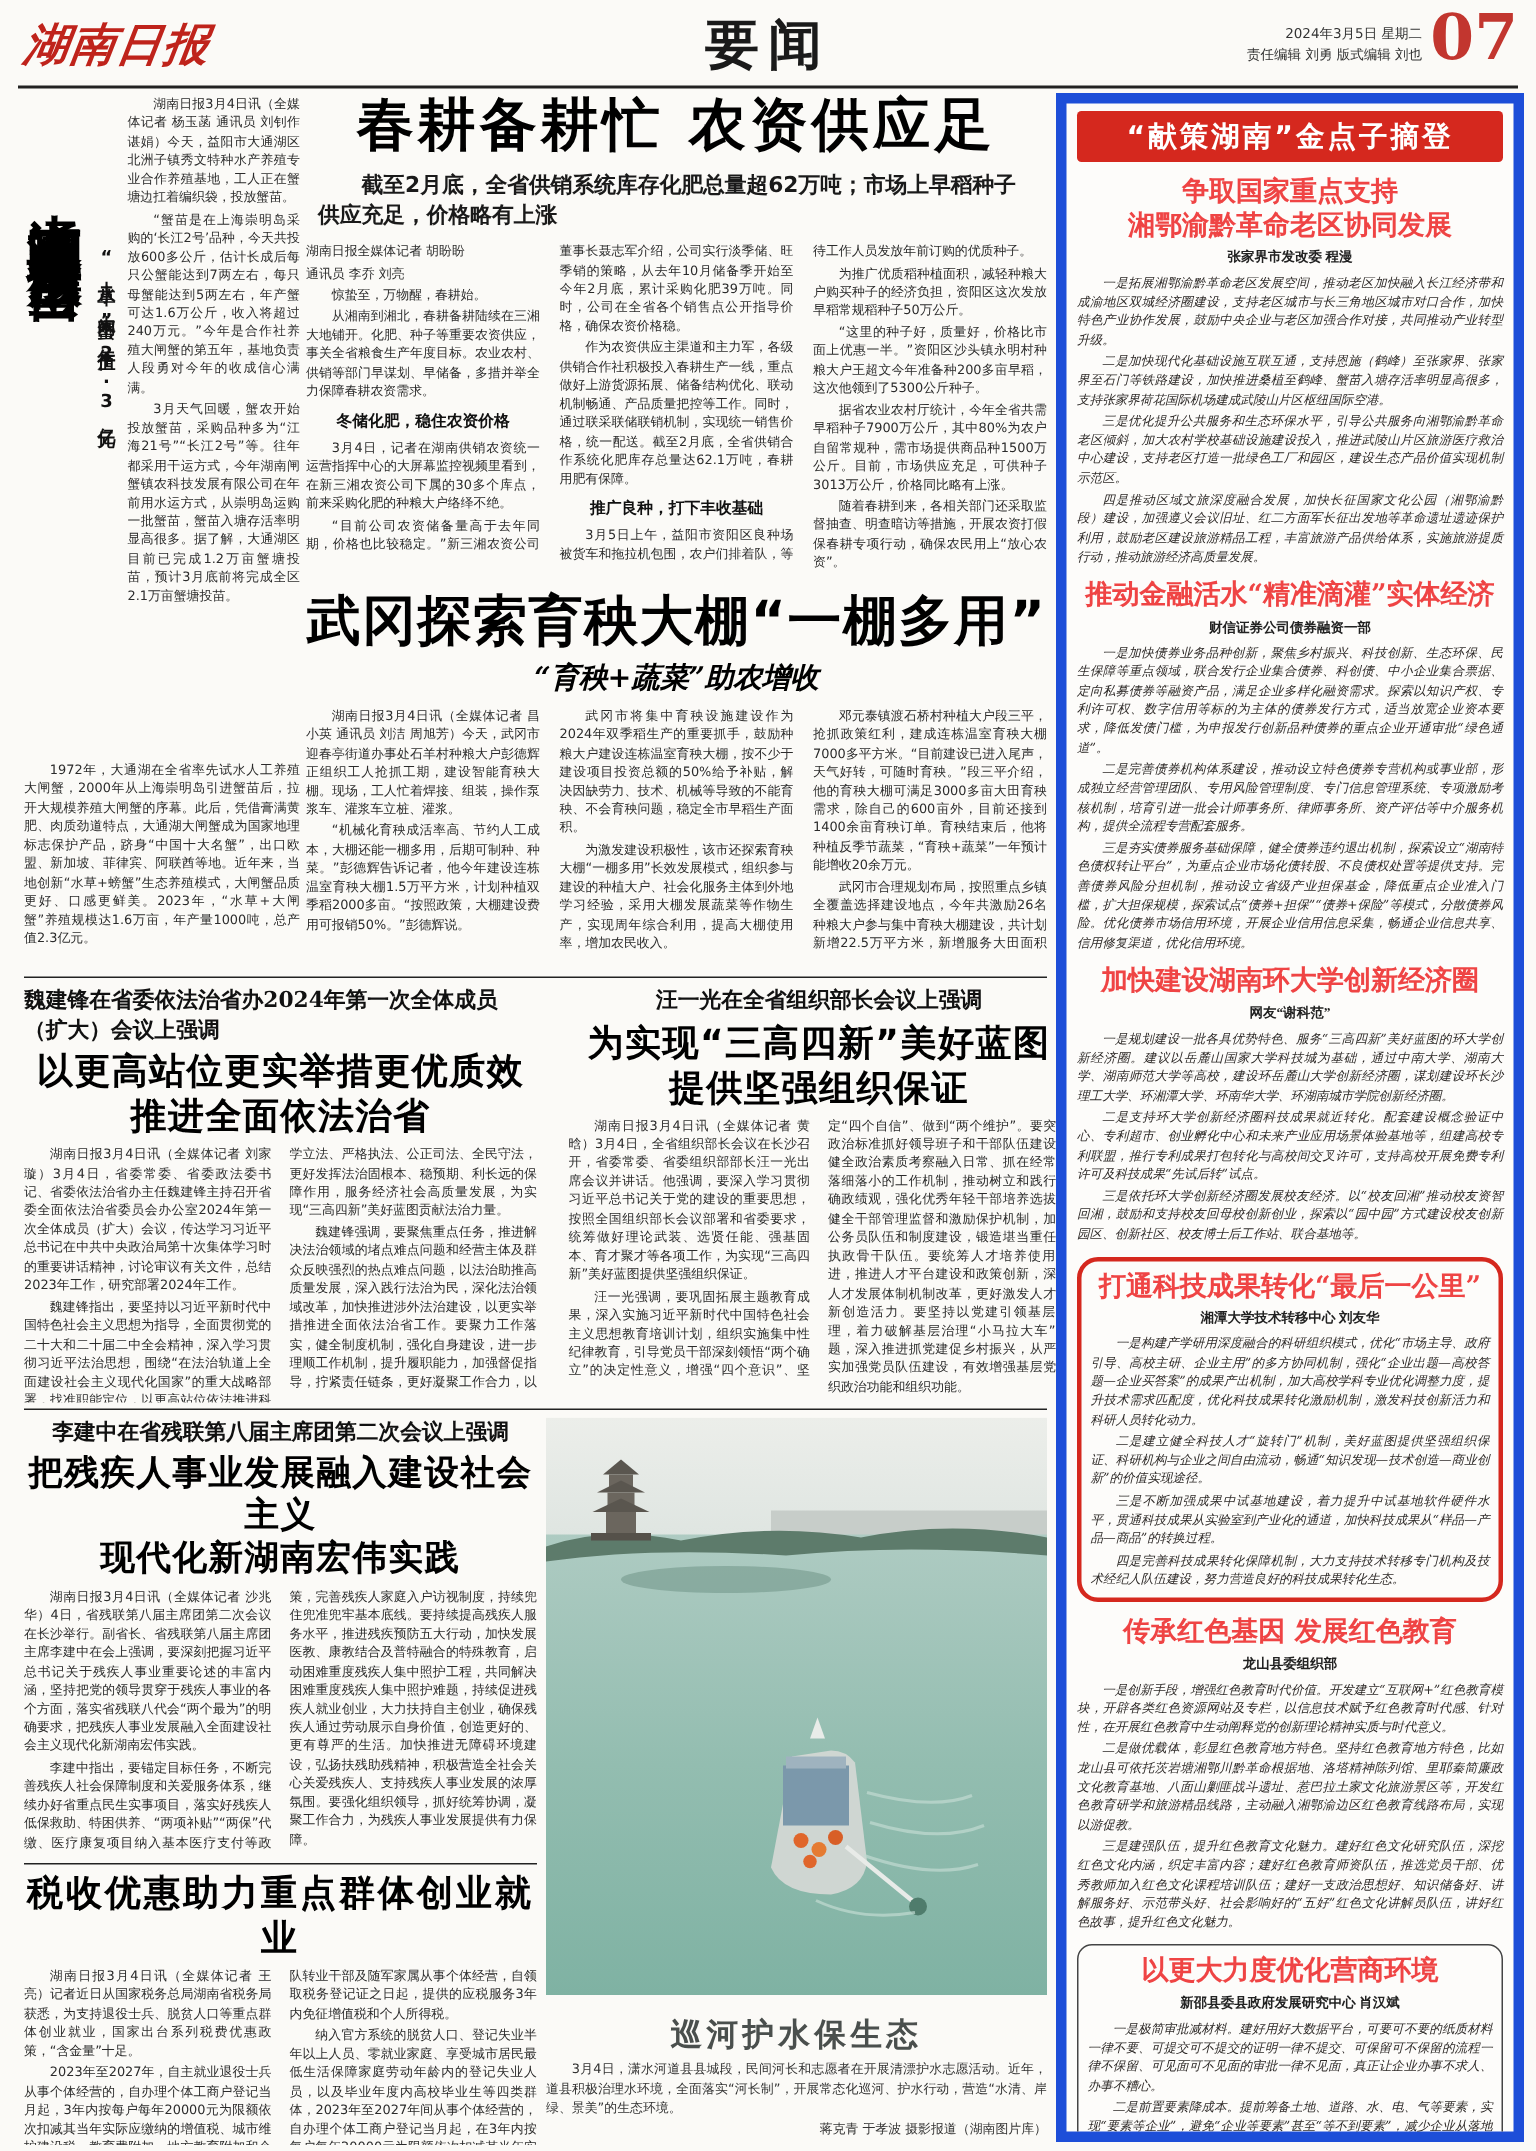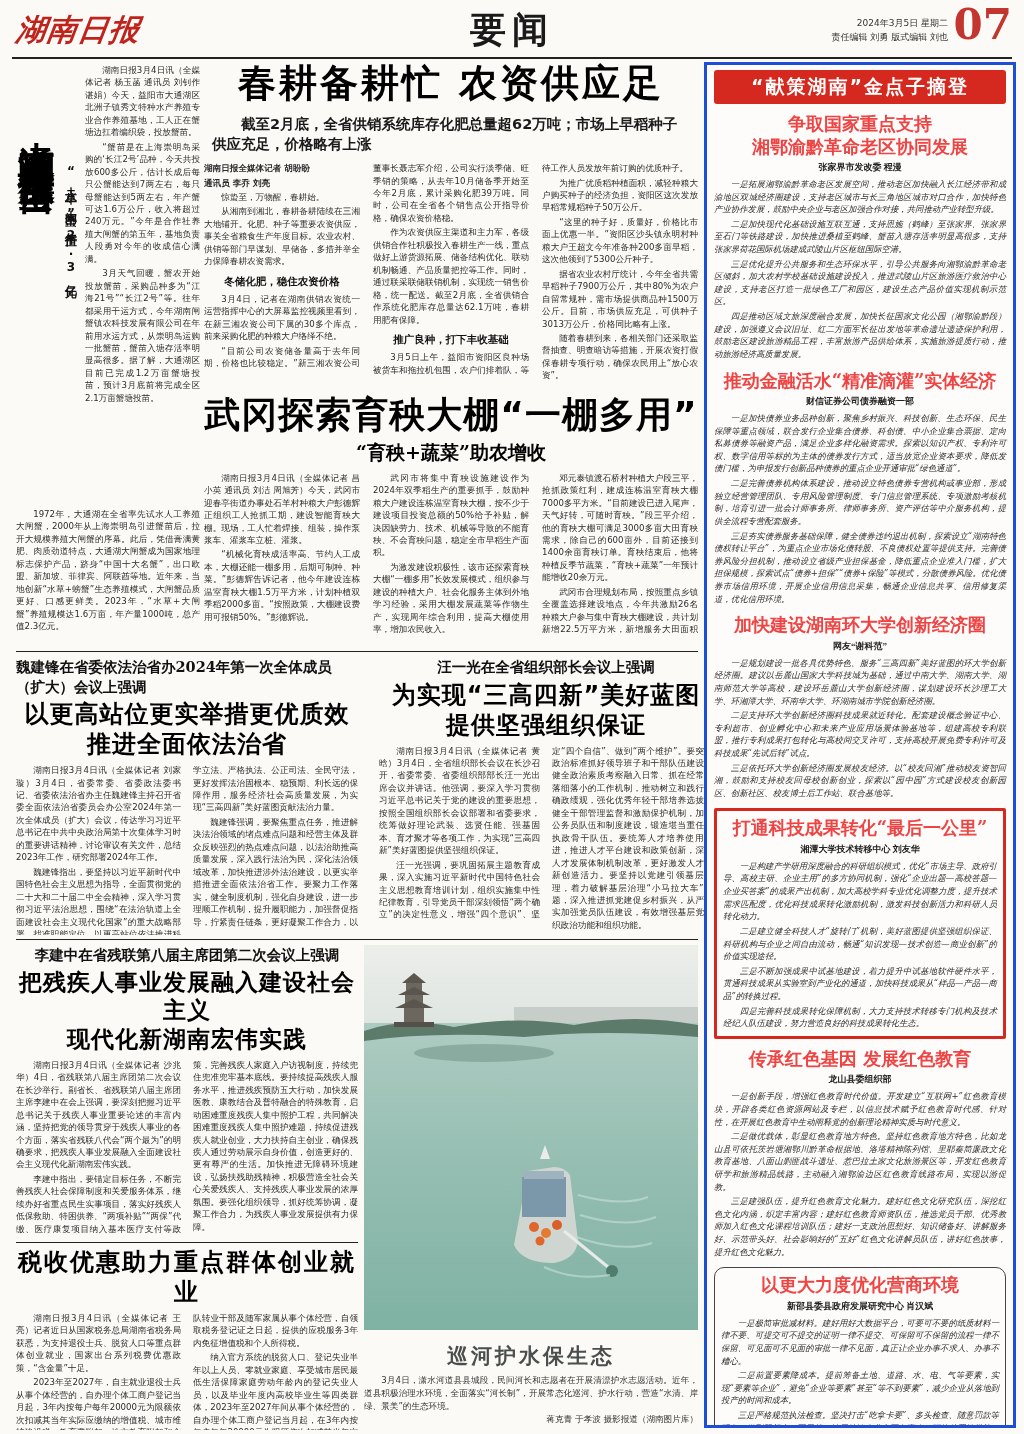--- a/index.html
+++ b/index.html
@@ -12,50 +12,50 @@
   .paper-logo{position:absolute;left:4px;top:6px;font-family:"DejaVu Serif",serif;font-style:italic;
       font-weight:bold;font-size:30px;color:#bf231b;transform:skewX(-8deg);letter-spacing:1px;}
   .section-title{position:absolute;left:0;right:0;top:2px;text-align:center;
       font-family:"DejaVu Serif",serif;font-weight:bold;font-size:36px;letter-spacing:6px;}
   .head-right{position:absolute;right:64px;top:12px;text-align:right;font-size:9px;color:#333;line-height:1.6;}
   .page-num{position:absolute;right:0;top:0;font-family:"DejaVu Serif",serif;font-weight:bold;
       font-size:42px;color:#c2362f;line-height:1;}
   
   .body{font-size:8.6px;line-height:1.45;text-align:justify;color:#2b2b2b;}
   .para{margin:0 0 2px;text-indent:2em;}
-  .para.byline{font-weight:bold;text-indent:0;}
+  .para.byline{font-weight:normal;text-indent:0;}
   .para.h{font-weight:bold;text-align:center;text-indent:0;font-size:10.5px;margin:6px 0 4px;color:#111;}
   .cols2{column-count:2;column-gap:12px;}
   .cols3{column-count:3;column-gap:13px;}
   .kicker{font-family:"DejaVu Serif",serif;font-weight:bold;font-size:14.5px;line-height:1.35;color:#111;}
   .kicker.center{text-align:center;}
   .h-sans{font-weight:bold;text-align:center;line-height:1.25;color:#000;letter-spacing:1px;}
   .h-serif{font-family:"DejaVu Serif",serif;font-weight:bold;text-align:center;line-height:1.25;color:#000;}
   
   #left-art .vwrap{display:flex;flex-direction:row;height:440px;}
   .vhead{writing-mode:vertical-rl;text-orientation:upright;font-weight:bold;font-size:37px;
       line-height:1.08;letter-spacing:4px;padding-top:48px;color:#000;}
   .vsub{writing-mode:vertical-rl;text-orientation:upright;font-weight:bold;font-size:12px;
       letter-spacing:2px;padding-top:100px;margin:0 6px;color:#111;}
   .vbody{flex:1;}
   
   .caption-title{font-weight:bold;font-size:21px;text-align:center;color:#4a4f4d;letter-spacing:3px;margin:8px 0 4px;}
   .caption-text{font-size:8.6px;line-height:1.5;text-align:justify;color:#333;text-indent:2em;}
   .caption-credit{font-size:8.6px;text-align:right;color:#333;margin-top:1px;}
   
-  #right-col{left:704px;top:62px;width:312px;height:1366px;border:3px solid #1d4ed8;background:#fdfcfa;
+  #right-col{left:704px;top:62px;width:312px;height:1366px;border:7px solid #1d4ed8;background:#fdfcfa;
       padding:5px 7px;box-sizing:border-box;}
   .banner{background:#d5281e;color:#fff;font-weight:bold;font-size:19px;text-align:center;
       letter-spacing:2px;padding:4px 0;border-radius:3px;}
   .r-art{margin-top:9px;}
   .r-head{font-family:"DejaVu Serif",serif;font-weight:bold;font-size:18px;text-align:center;line-height:1.25;color:#ef4444;}
   .r-author{font-size:9px;font-weight:bold;text-align:center;margin:3px 0 4px;color:#222;font-family:Liberation Serif, serif;}
   .r-body{font-family:"DejaVu Serif",serif;font-style:italic;font-size:8.4px;line-height:1.5;
       text-align:justify;color:#2e2a28;}
-  .r-art.red-box{border:3px solid #d5281e;padding:6px 6px 4px;border-radius:2px;}
+  .r-art.red-box{border:3px solid #d5281e;padding:6px 6px 4px;border-radius:14px;}
   .r-art.black-box{border:1px solid #444;border-radius:10px;padding:6px 6px 4px;}
   .r-credit{font-size:8.6px;font-weight:bold;text-align:right;color:#222;margin-top:3px;}
 </style>
 </head>
 <body>
 
 <div id="page">
 
   <div class="region" id="masthead">
     <div class="paper-logo">湖南日报</div>
@@ -99,21 +99,21 @@
         <p class="para p">3月5日上午，益阳市资阳区良种场被货车和拖拉机包围，农户们排着队，等待工作人员发放年前订购的优质种子。</p>
         <p class="para p">为推广优质稻种植面积，减轻种粮大户购买种子的经济负担，资阳区这次发放早稻常规稻种子50万公斤。</p>
         <p class="para p">“这里的种子好，质量好，价格比市面上优惠一半。”资阳区沙头镇永明村种粮大户王超文今年准备种200多亩早稻，这次他领到了5300公斤种子。</p>
         <p class="para p">据省农业农村厅统计，今年全省共需早稻种子7900万公斤，其中80%为农户自留常规种，需市场提供商品种1500万公斤。目前，市场供应充足，可供种子3013万公斤，价格同比略有上涨。</p>
         <p class="para p">随着春耕到来，各相关部门还采取监督抽查、明查暗访等措施，开展农资打假保春耕专项行动，确保农民用上“放心农资”。</p>
       </div>
   </div>
 
   <div class="region" style="left:204px;top:392px;width:494px;height:256px;">
     <div class="h-sans" style="font-size:36px;letter-spacing:1px;">武冈探索育秧大棚“一棚多用”</div>
-    <div class="h-serif" style="font-size:19px;margin:4px 0 7px;">“育秧+蔬菜”助农增收</div>
+    <div class="h-serif" style="font-size:19px;margin:4px 0 7px;font-style:italic;">“育秧+蔬菜”助农增收</div>
     <div class="body cols3" style="height:178px;">
         <p class="para p">湖南日报3月4日讯（全媒体记者 昌小英 通讯员 刘洁 周旭芳）今天，武冈市迎春亭街道办事处石羊村种粮大户彭德辉正组织工人抢抓工期，建设智能育秧大棚。现场，工人忙着焊接、组装，操作泵浆车、灌浆车立桩、灌浆。</p>
         <p class="para p">“机械化育秧成活率高、节约人工成本，大棚还能一棚多用，后期可制种、种菜。”彭德辉告诉记者，他今年建设连栋温室育秧大棚1.5万平方米，计划种植双季稻2000多亩。“按照政策，大棚建设费用可报销50%。”彭德辉说。</p>
         <p class="para p">武冈市将集中育秧设施建设作为2024年双季稻生产的重要抓手，鼓励种粮大户建设连栋温室育秧大棚，按不少于建设项目投资总额的50%给予补贴，解决因缺劳力、技术、机械等导致的不能育秧、不会育秧问题，稳定全市早稻生产面积。</p>
         <p class="para p">为激发建设积极性，该市还探索育秧大棚“一棚多用”长效发展模式，组织参与建设的种植大户、社会化服务主体到外地学习经验，采用大棚发展蔬菜等作物生产，实现周年综合利用，提高大棚使用率，增加农民收入。</p>
         <p class="para p">邓元泰镇渡石桥村种植大户段三平，抢抓政策红利，建成连栋温室育秧大棚7000多平方米。“目前建设已进入尾声，天气好转，可随时育秧。”段三平介绍，他的育秧大棚可满足3000多亩大田育秧需求，除自己的600亩外，目前还接到1400余亩育秧订单。育秧结束后，他将种植反季节蔬菜，“育秧+蔬菜”一年预计能增收20余万元。</p>
         <p class="para p">武冈市合理规划布局，按照重点乡镇全覆盖选择建设地点，今年共激励26名种粮大户参与集中育秧大棚建设，共计划新增22.5万平方米，新增服务大田面积10万亩。目前，建设紧锣密鼓，预计在3月底全部投入使用。</p>
       </div>
   </div>
 

